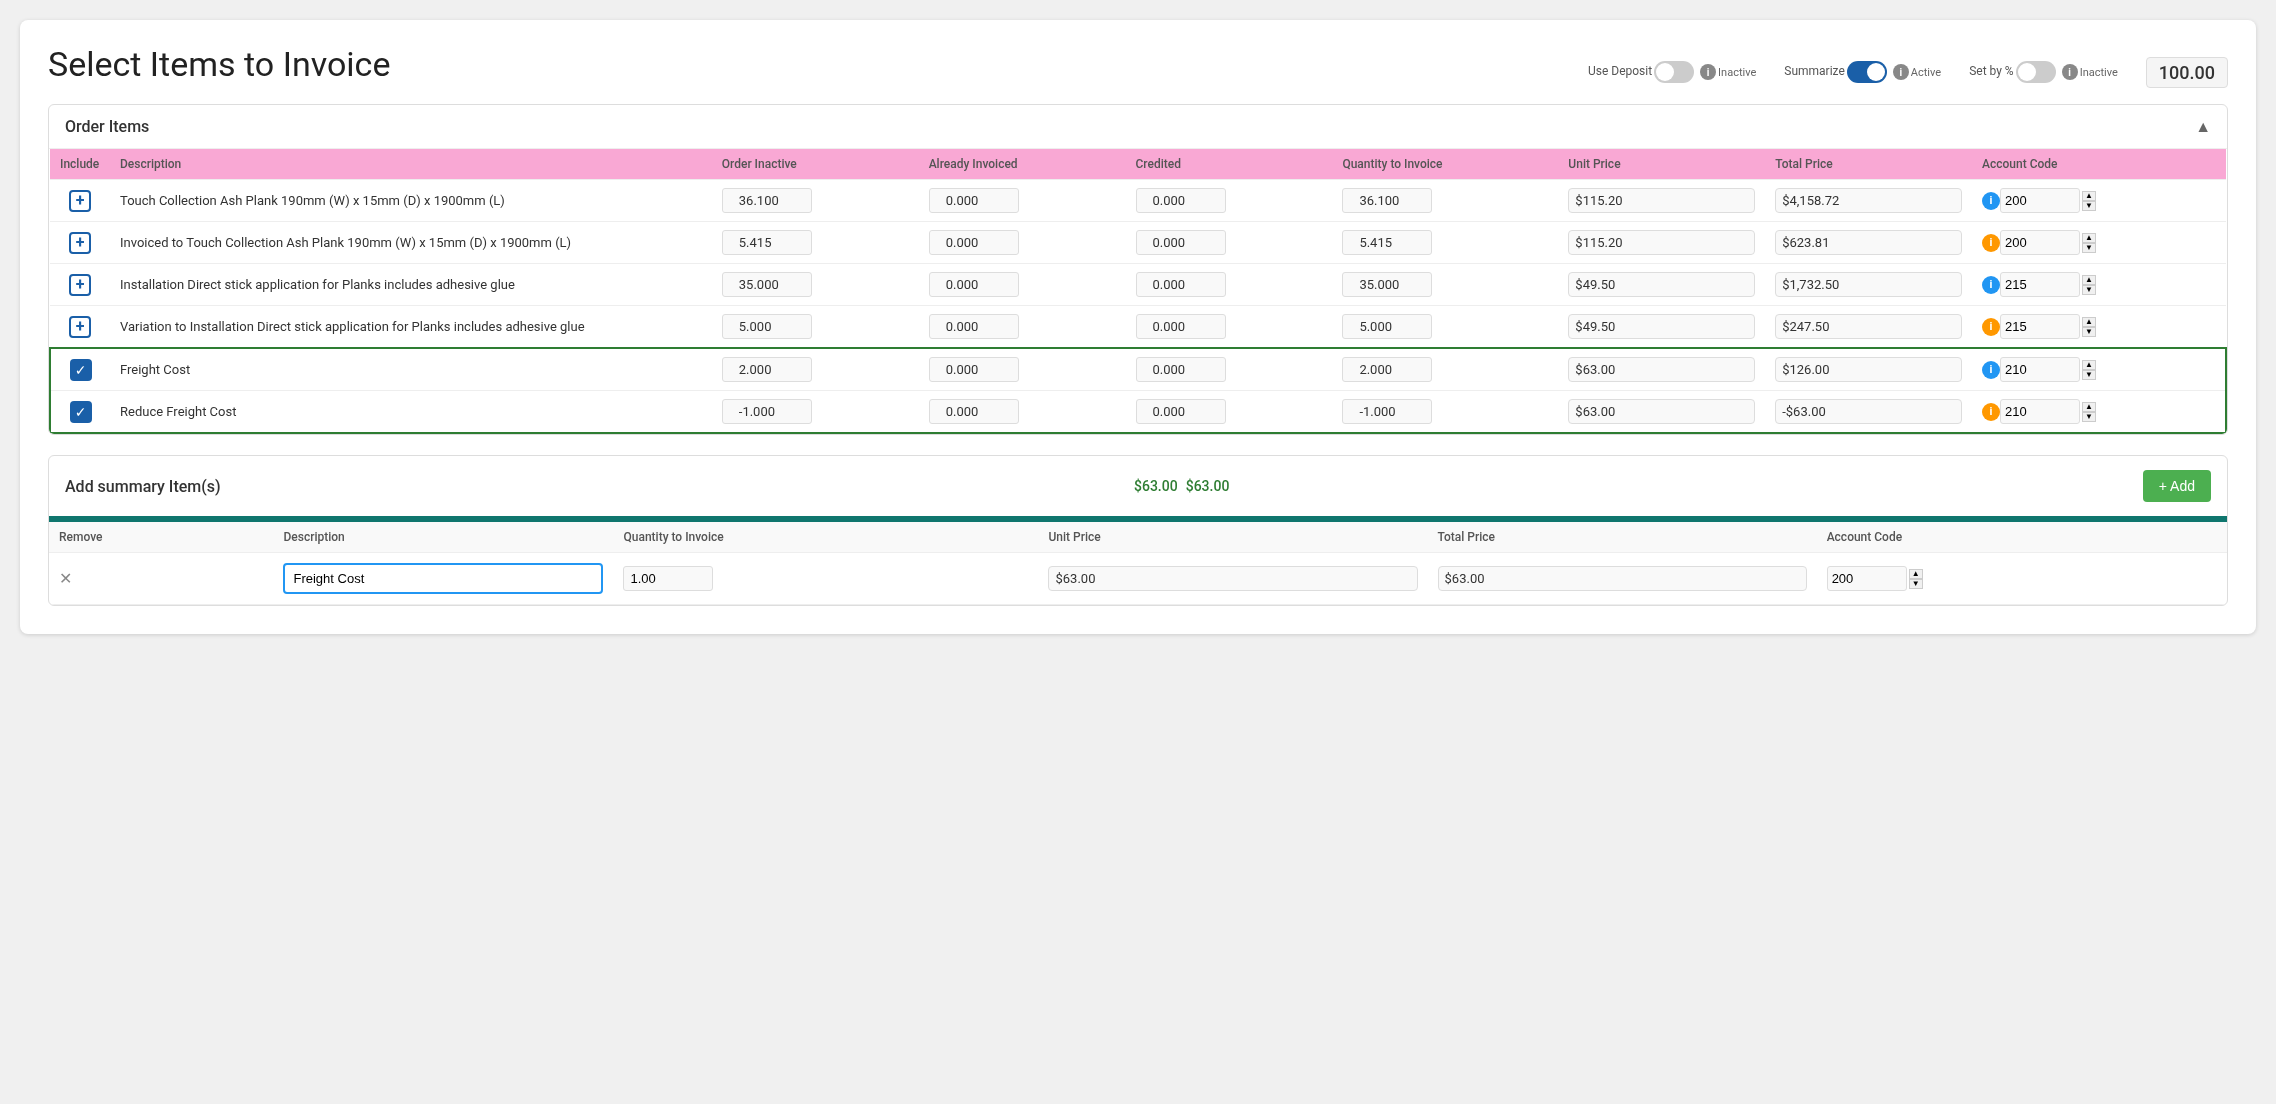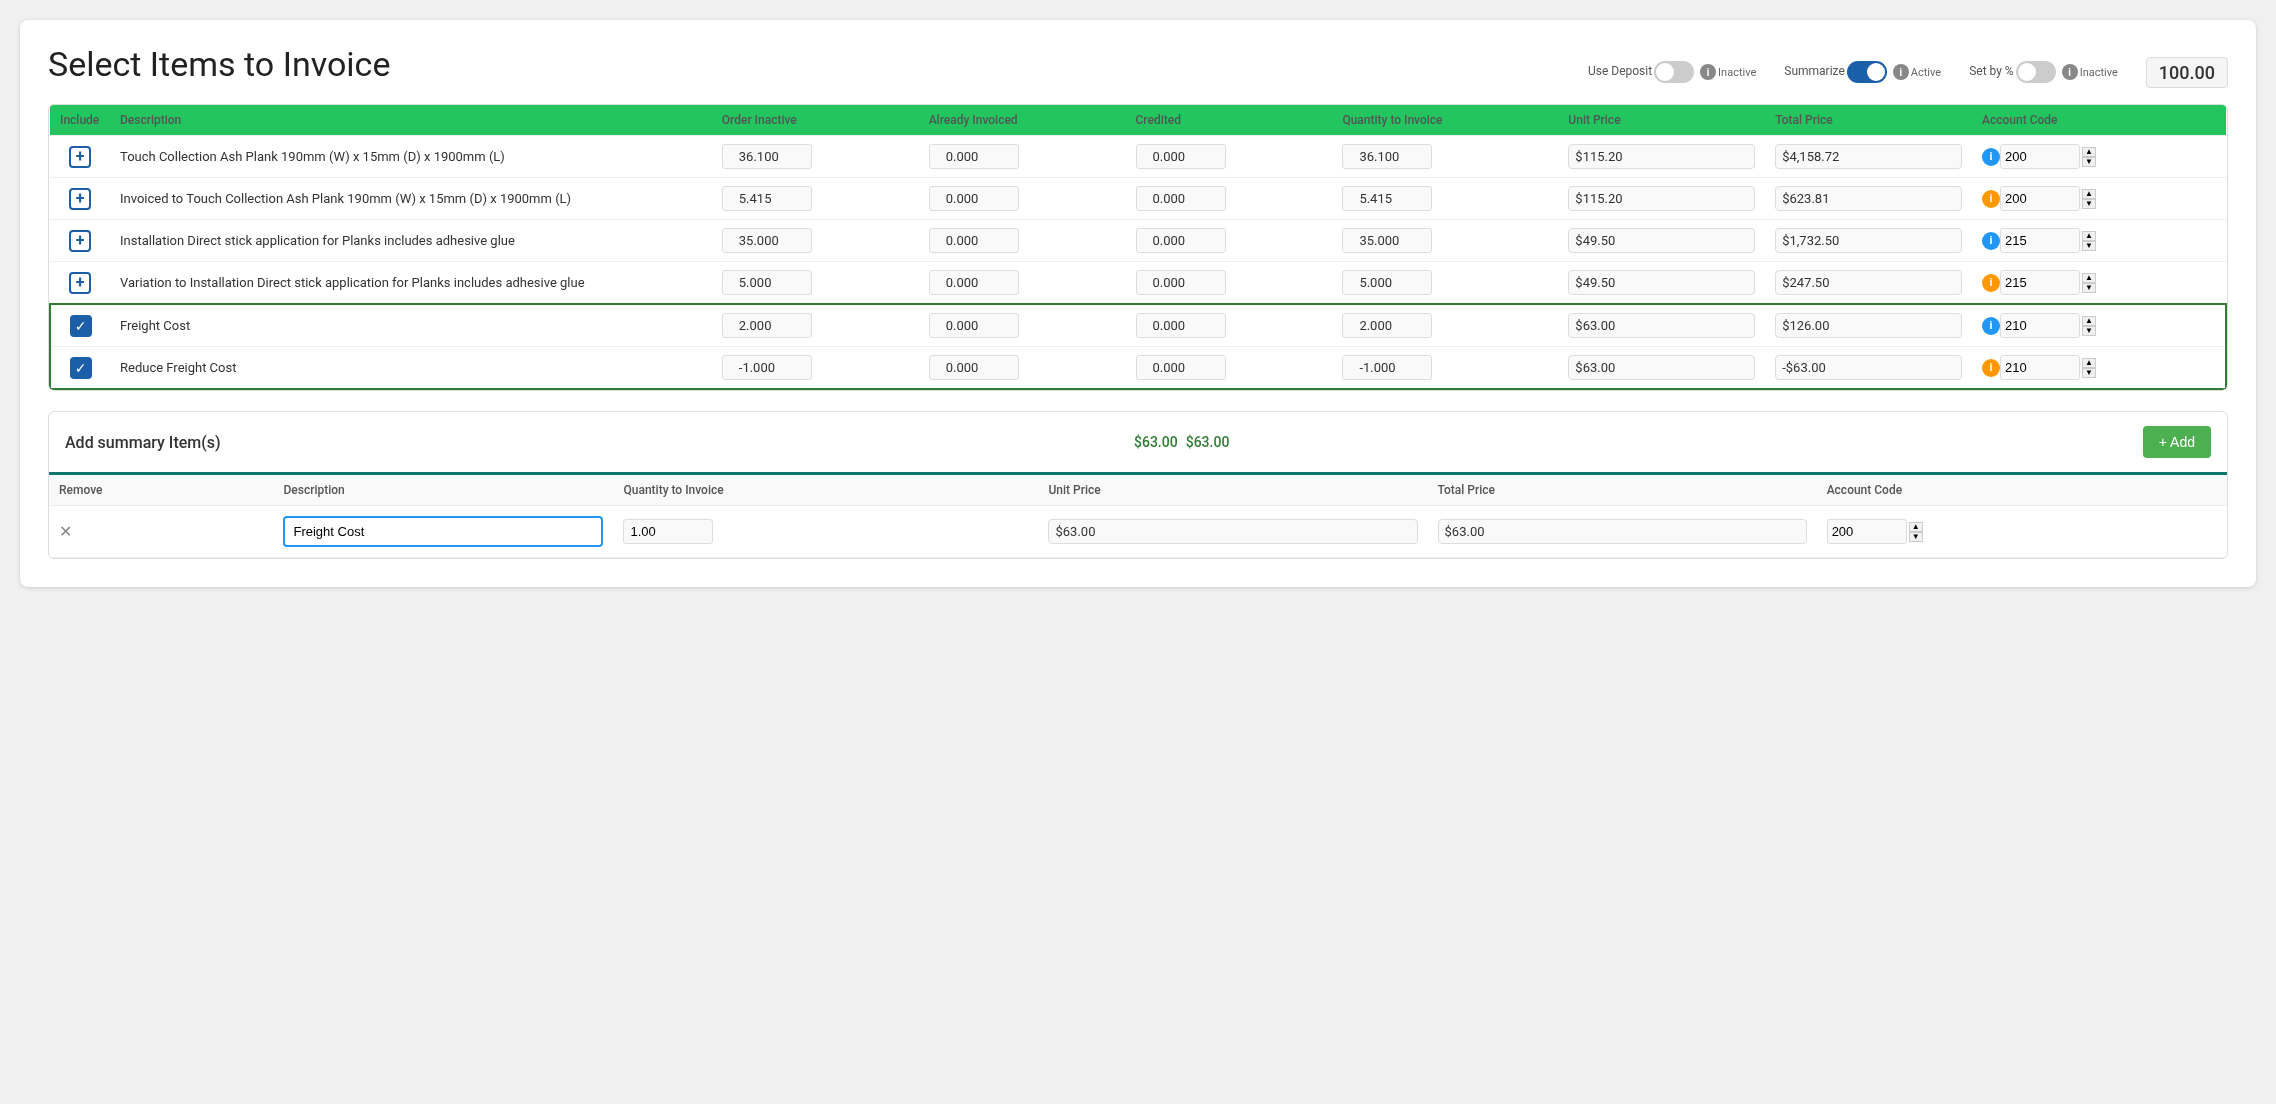--- a/index.html
+++ b/index.html
@@ -119,21 +119,21 @@
       cursor: pointer;
       font-size: 16px;
       color: #666;
     }
     
     .items-table {
       width: 100%;
       border-collapse: collapse;
     }
     .items-table thead tr {
-      background: #22c55e;
+      background: #f9a8d4;
     }
     .items-table th {
       padding: 8px 10px;
       text-align: left;
       font-weight: 500;
       font-size: 12px;
       color: #555;
       border-bottom: 1px solid #eee;
       white-space: nowrap;
     }
@@ -260,21 +260,21 @@
       border: 1px solid #ddd;
       border-radius: 6px;
       padding: 0;
       overflow: hidden;
     }
     .summary-header {
       display: flex;
       align-items: center;
       justify-content: space-between;
       padding: 14px 16px;
-      border-bottom: 3px solid #0f766e;
+      border-bottom: 6px solid #0f766e;
     }
     .summary-title {
       font-size: 16px;
       font-weight: 500;
       color: #333;
     }
     .summary-totals {
       display: flex;
       gap: 8px;
       font-size: 14px;
@@ -386,20 +386,24 @@
             <span class="info-icon">i</span>
           </div>
           <span class="toggle-status">Inactive</span>
         </div>
 
         <div class="set-by-value">100.00</div>
       </div>
     </div>
 
     <div class="section">
+      <div class="section-header">
+        <span class="section-title">Order Items</span>
+        <button class="collapse-btn">▲</button>
+      </div>
       <table class="items-table">
         <thead>
           <tr>
             <th>Include</th>
             <th>Description</th>
             <th>Order Inactive</th>
             <th>Already Invoiced</th>
             <th>Credited</th>
             <th>Quantity to Invoice</th>
             <th>Unit Price</th>

